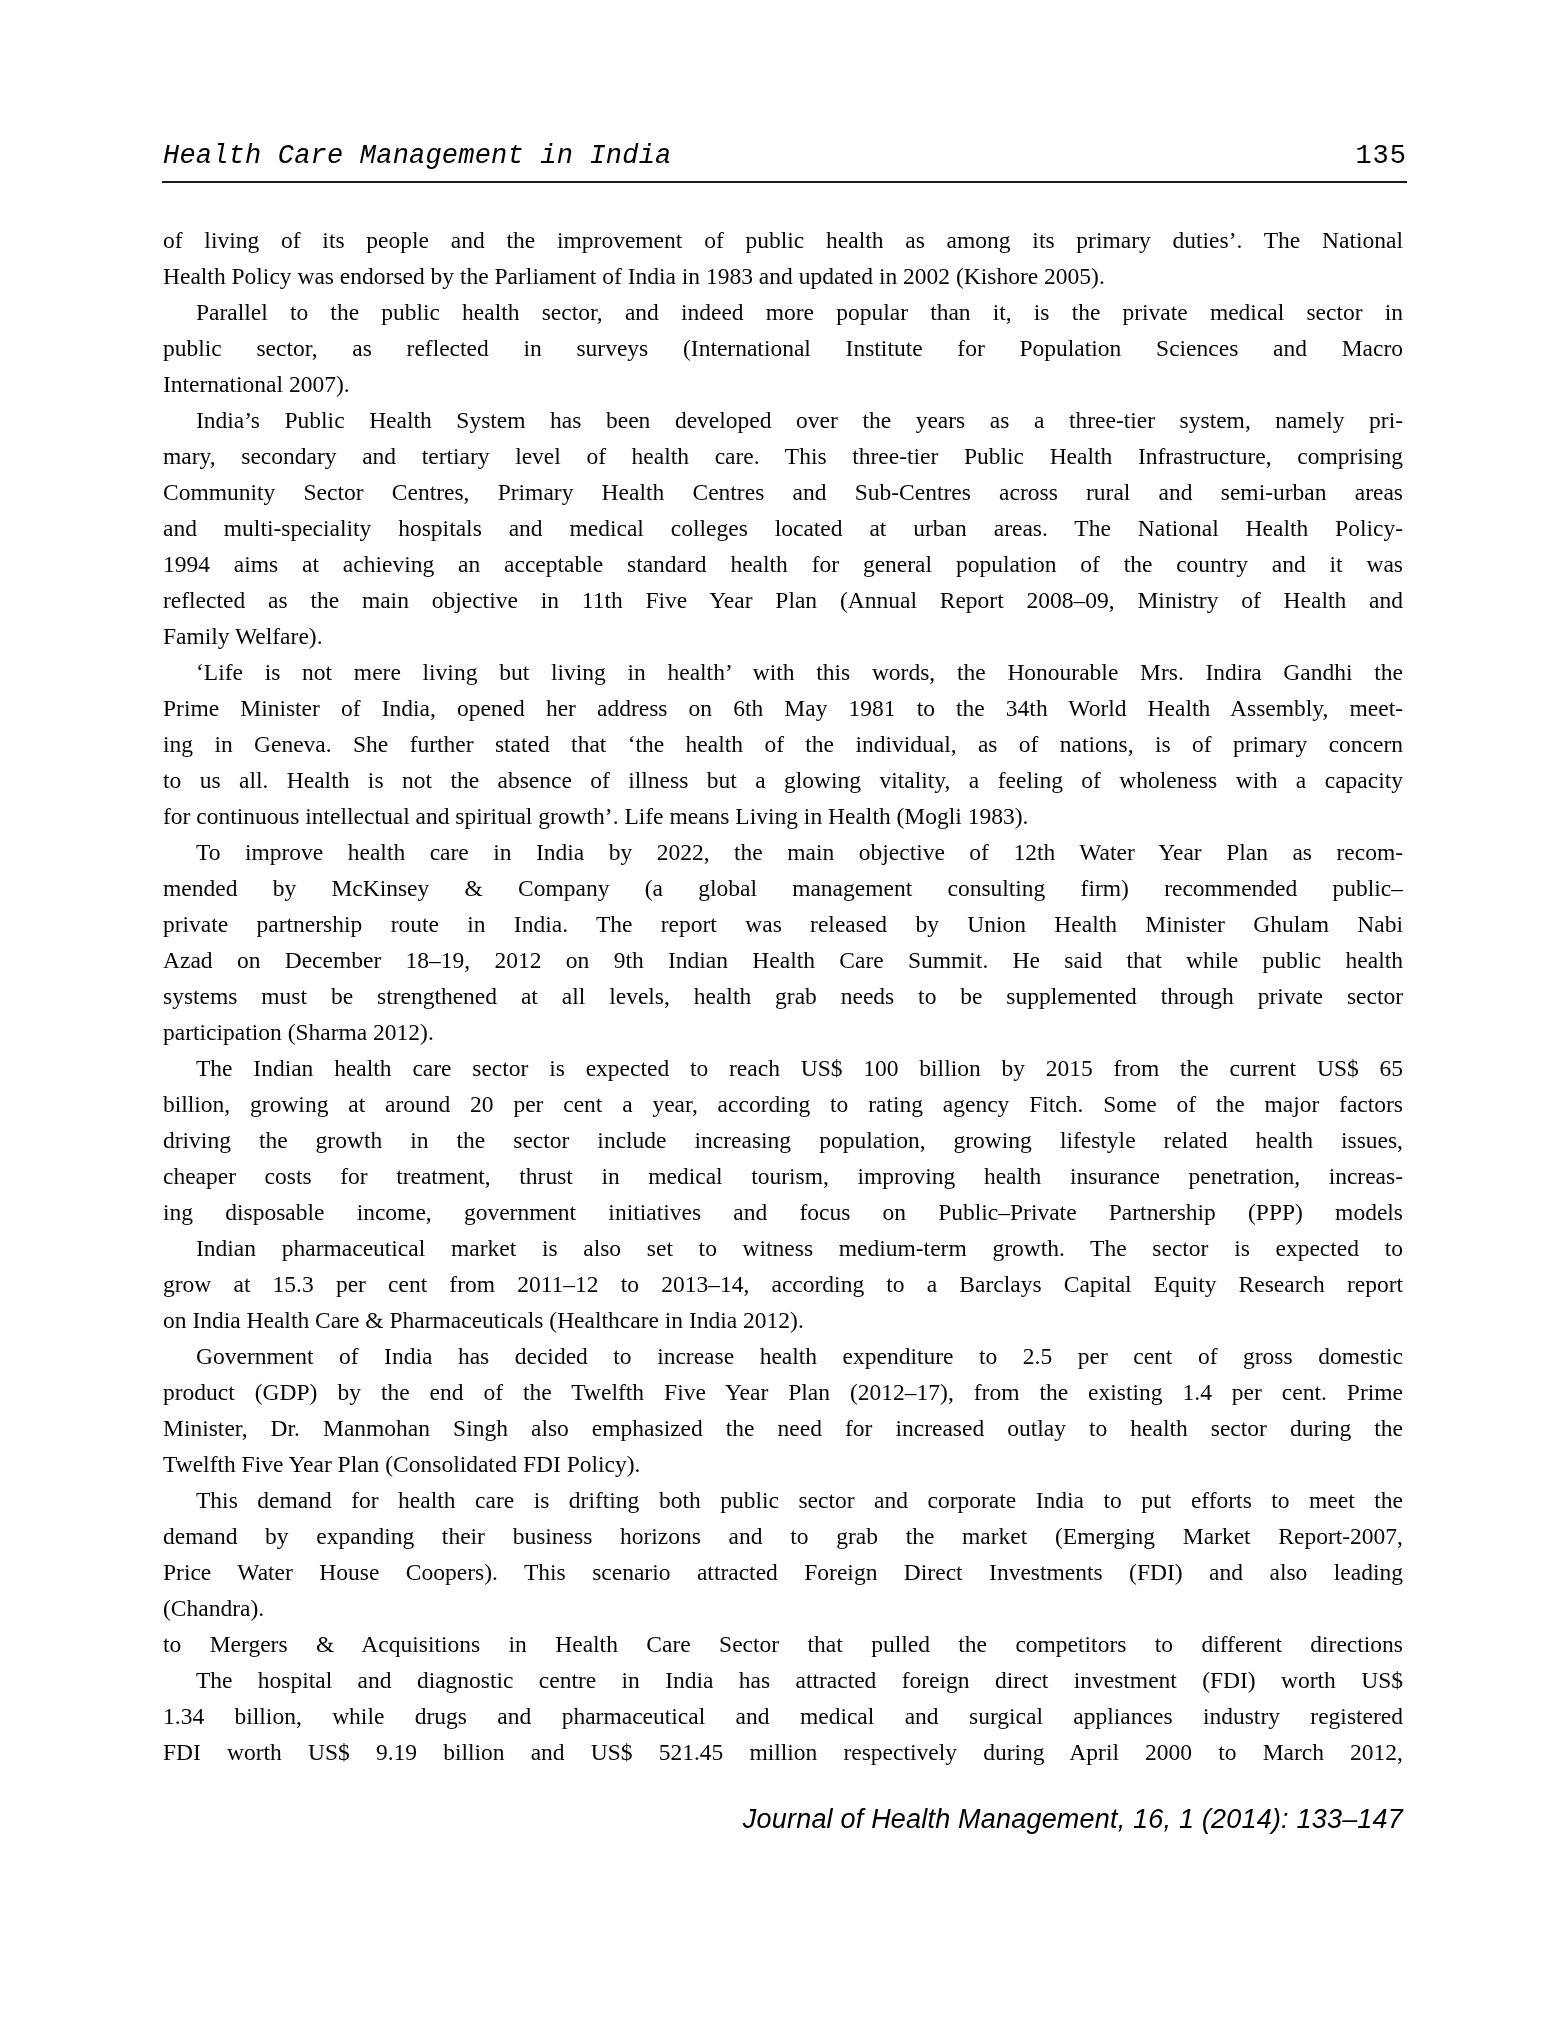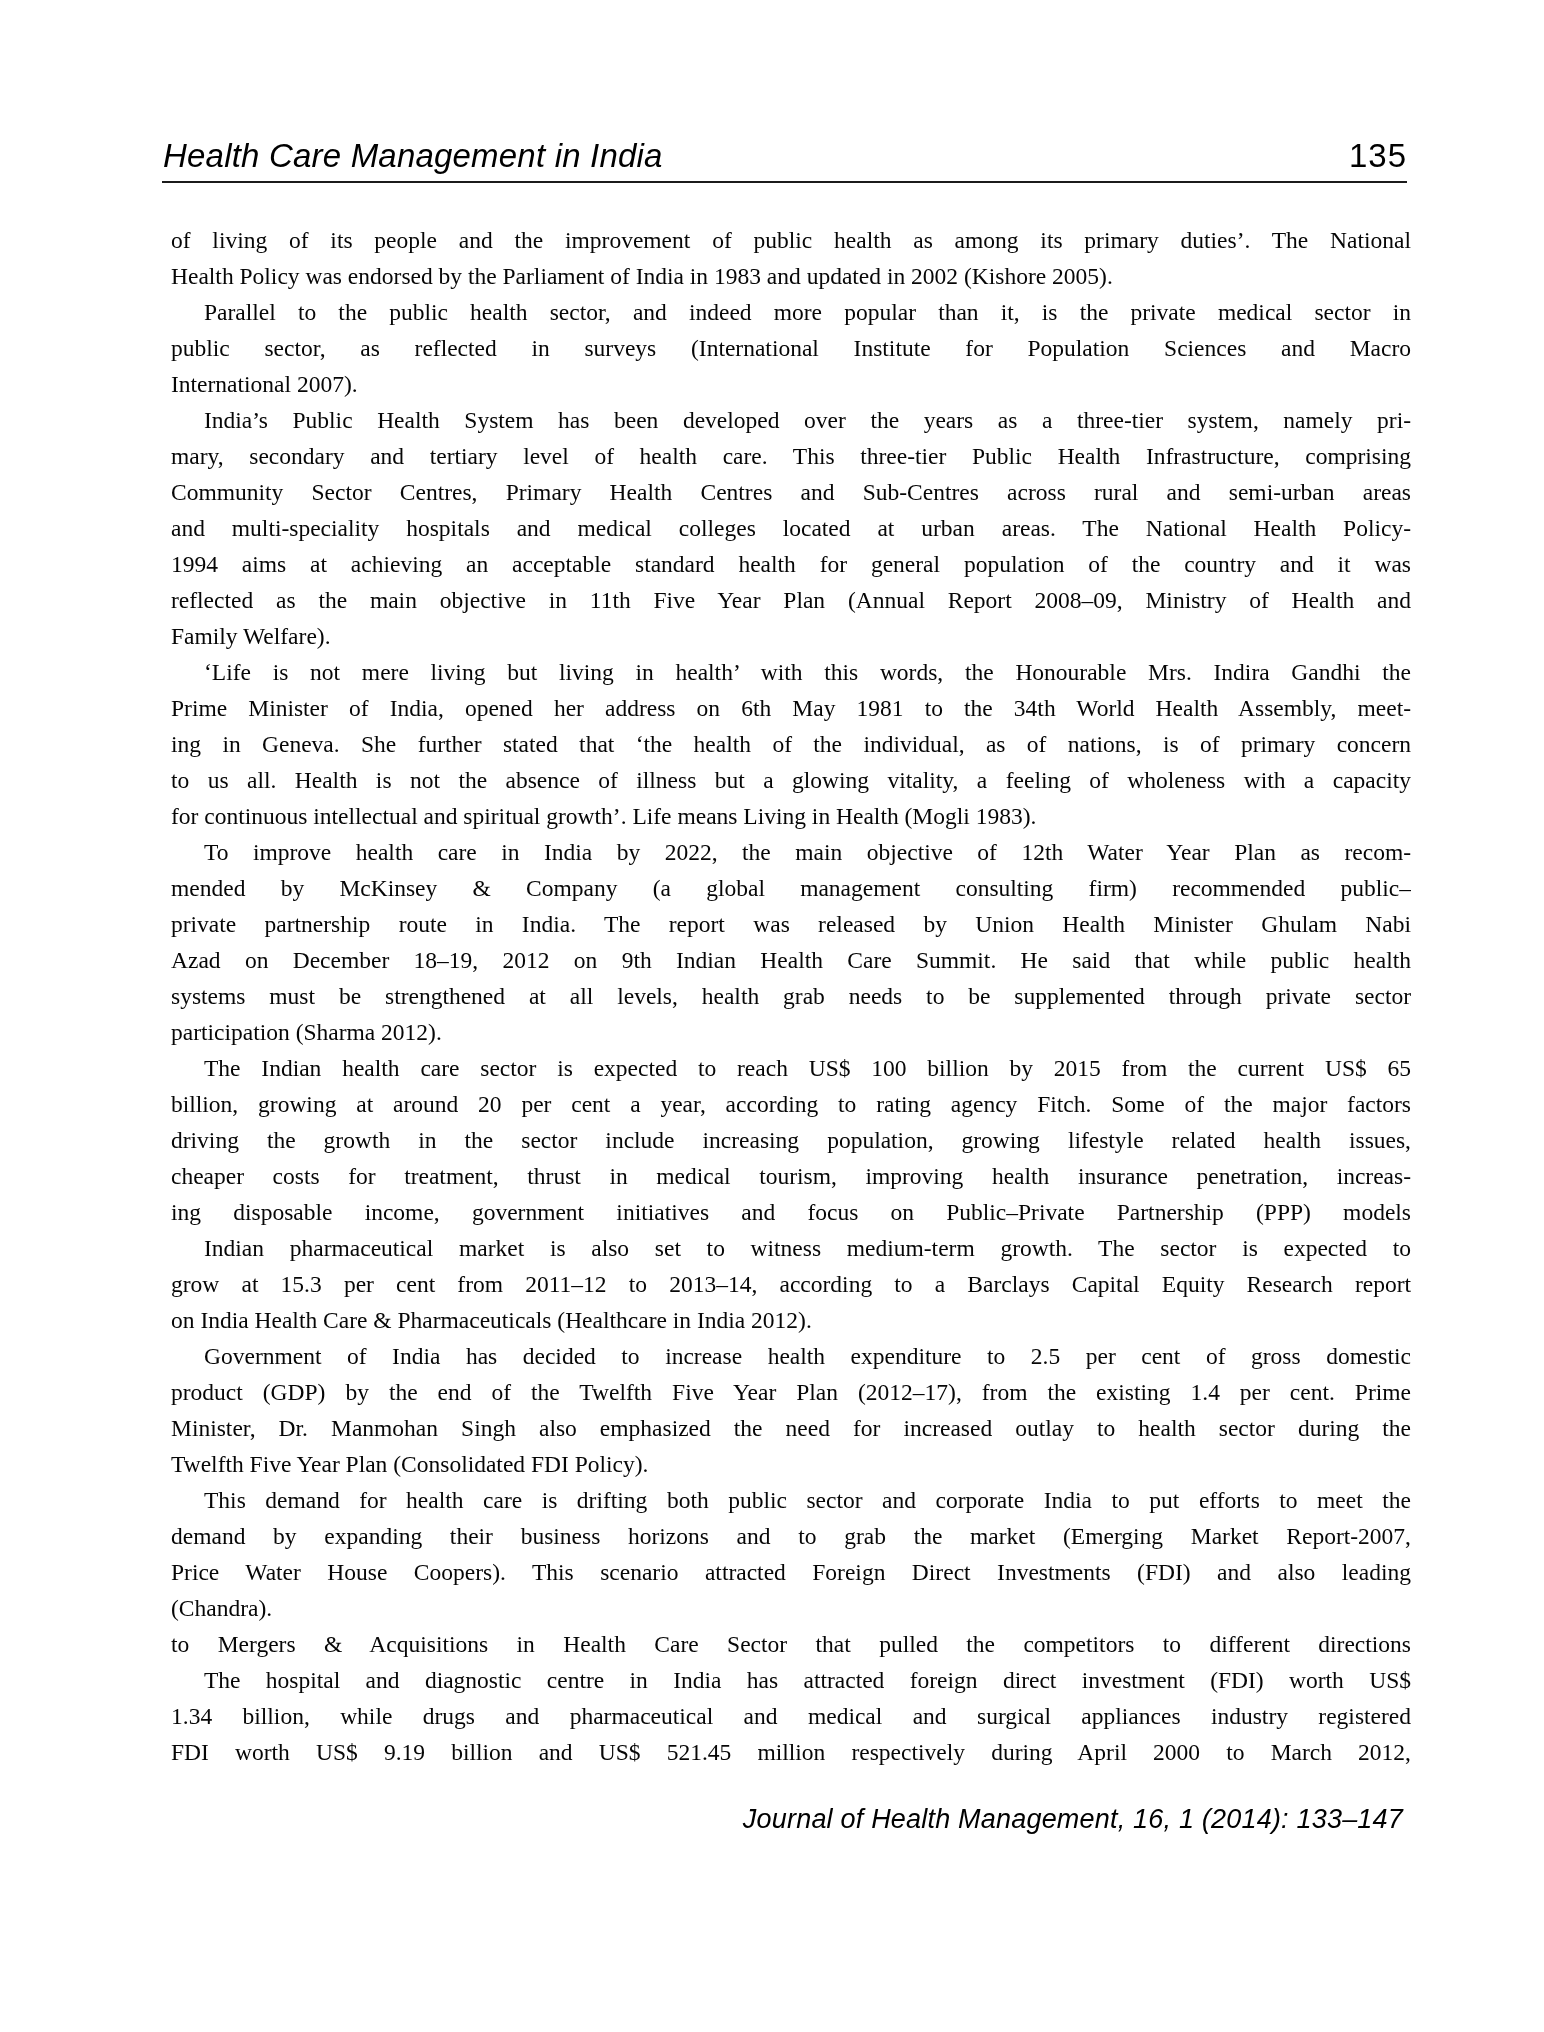--- a/index.html
+++ b/index.html
@@ -14,22 +14,22 @@
     margin: 0 auto;
   }
   .running-head {
     position: absolute;
     top: 140px;
     left: 163px;
     width: 1244px;
     display: flex;
     justify-content: space-between;
     align-items: baseline;
-    font-family: Liberation Sans, sans-serif;
-    font-size: 33px;
+    font-family: Liberation Mono, monospace;
+    font-size: 27px;
     line-height: 32px;
     white-space: nowrap;
   }
   .running-title { font-style: italic; letter-spacing: 0.2px; }
   .page-number { font-style: normal; letter-spacing: 1px; }
   .head-rule {
     position: absolute;
     top: 181px;
     left: 162px;
     width: 1245px;
@@ -37,21 +37,20 @@
     background: #1b1b1b;
   }
   .article {
     position: absolute;
     top: 222px;
     left: 163px;
     width: 1240px;
     font-size: 23.5px;
     line-height: 36px;
     color: #060606;
-    margin-left: 8px;
   }
   .line {
     text-align: justify;
     text-align-last: justify;
     text-justify: inter-word;
     height: 36px;
     overflow: hidden;
   }
   .line.para-end { text-align-last: left; }
   .line.indent { text-indent: 33px; }

